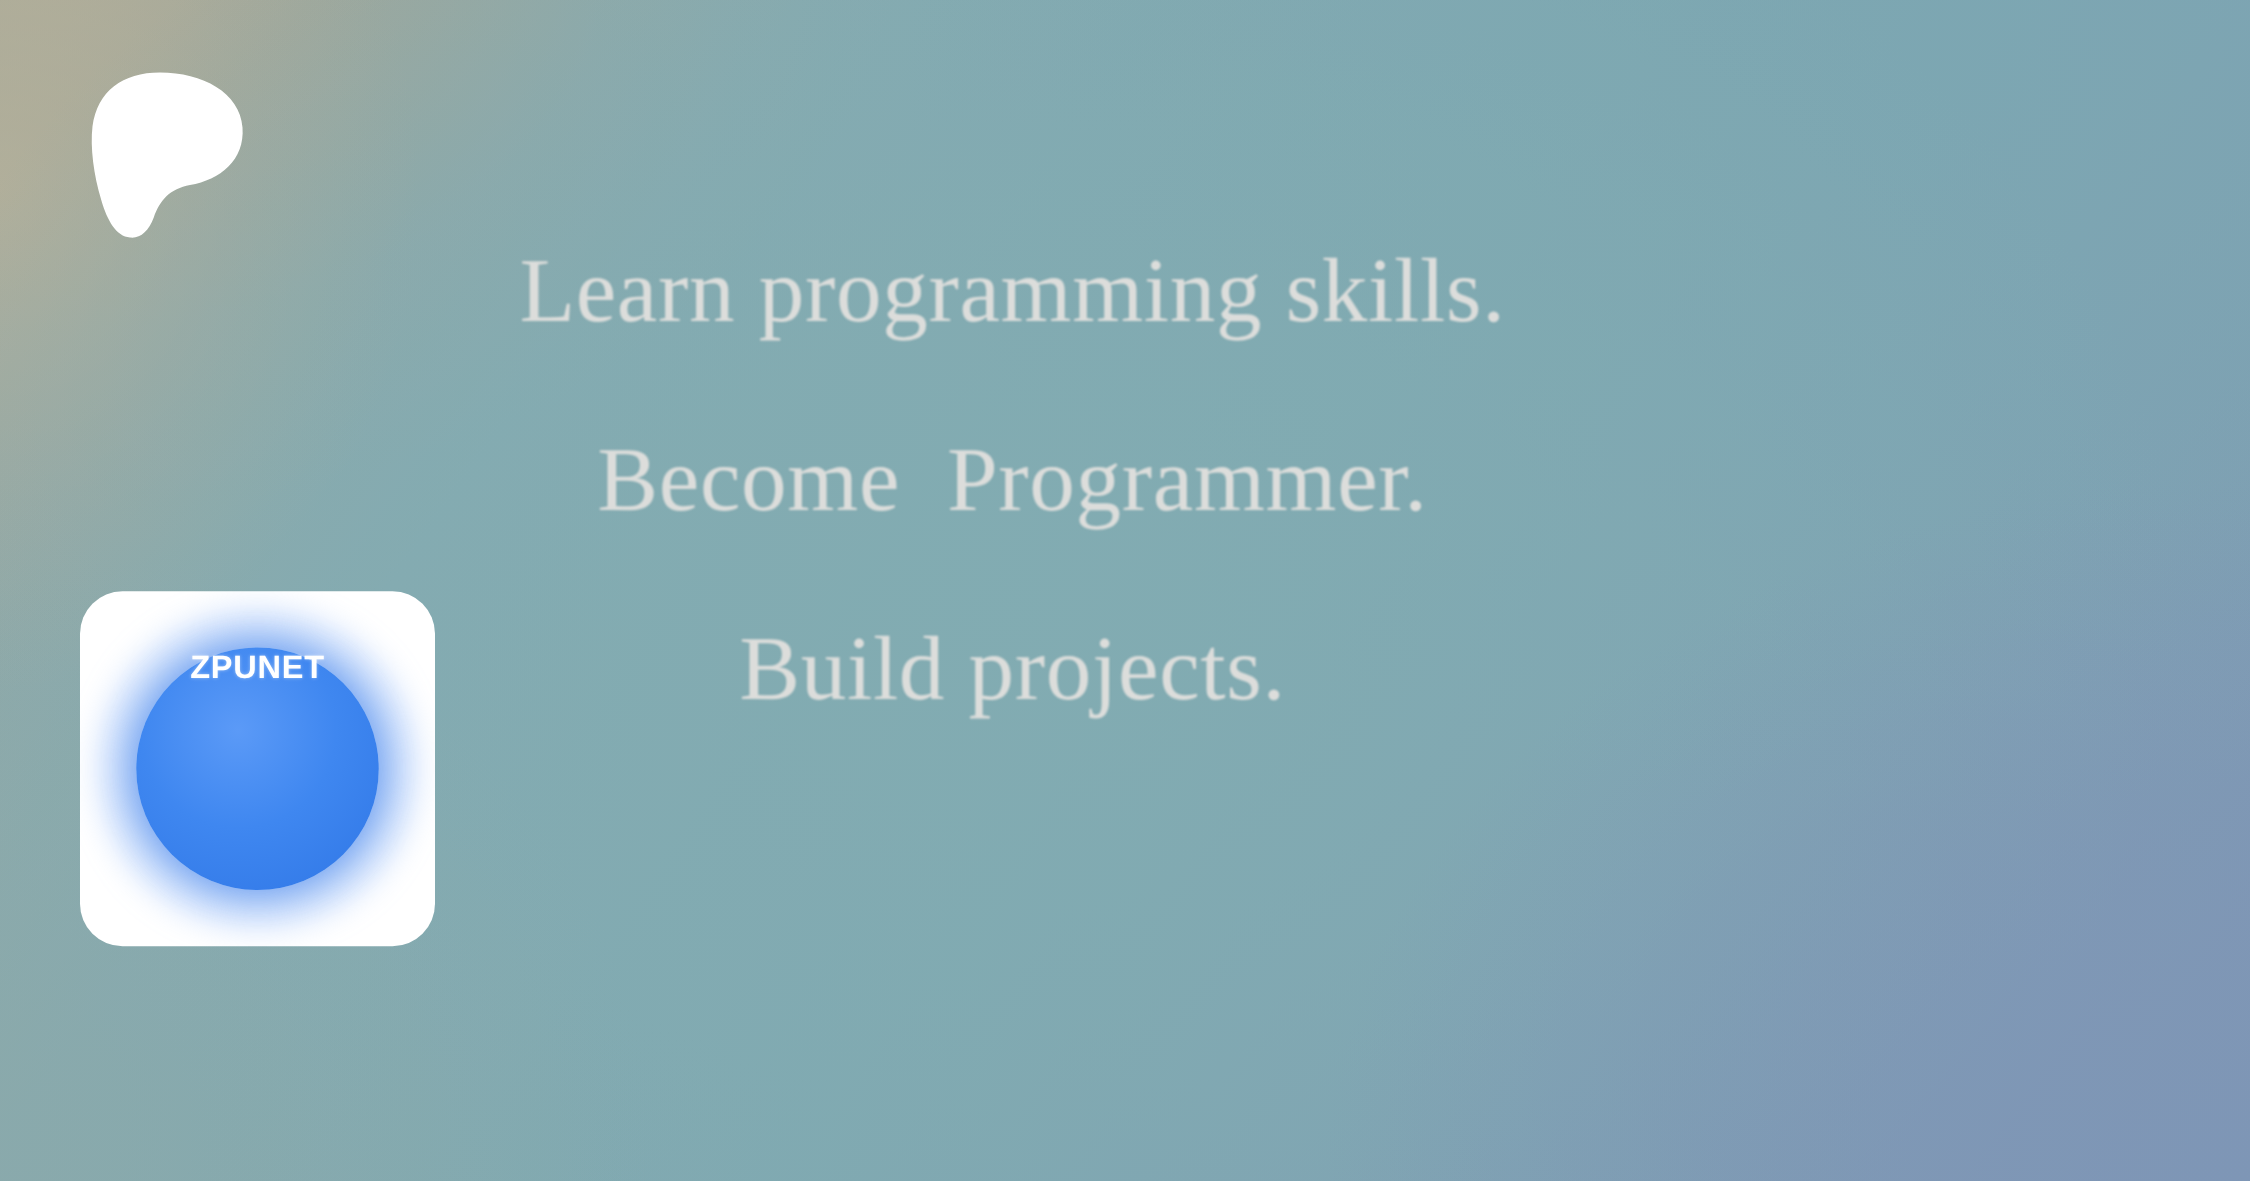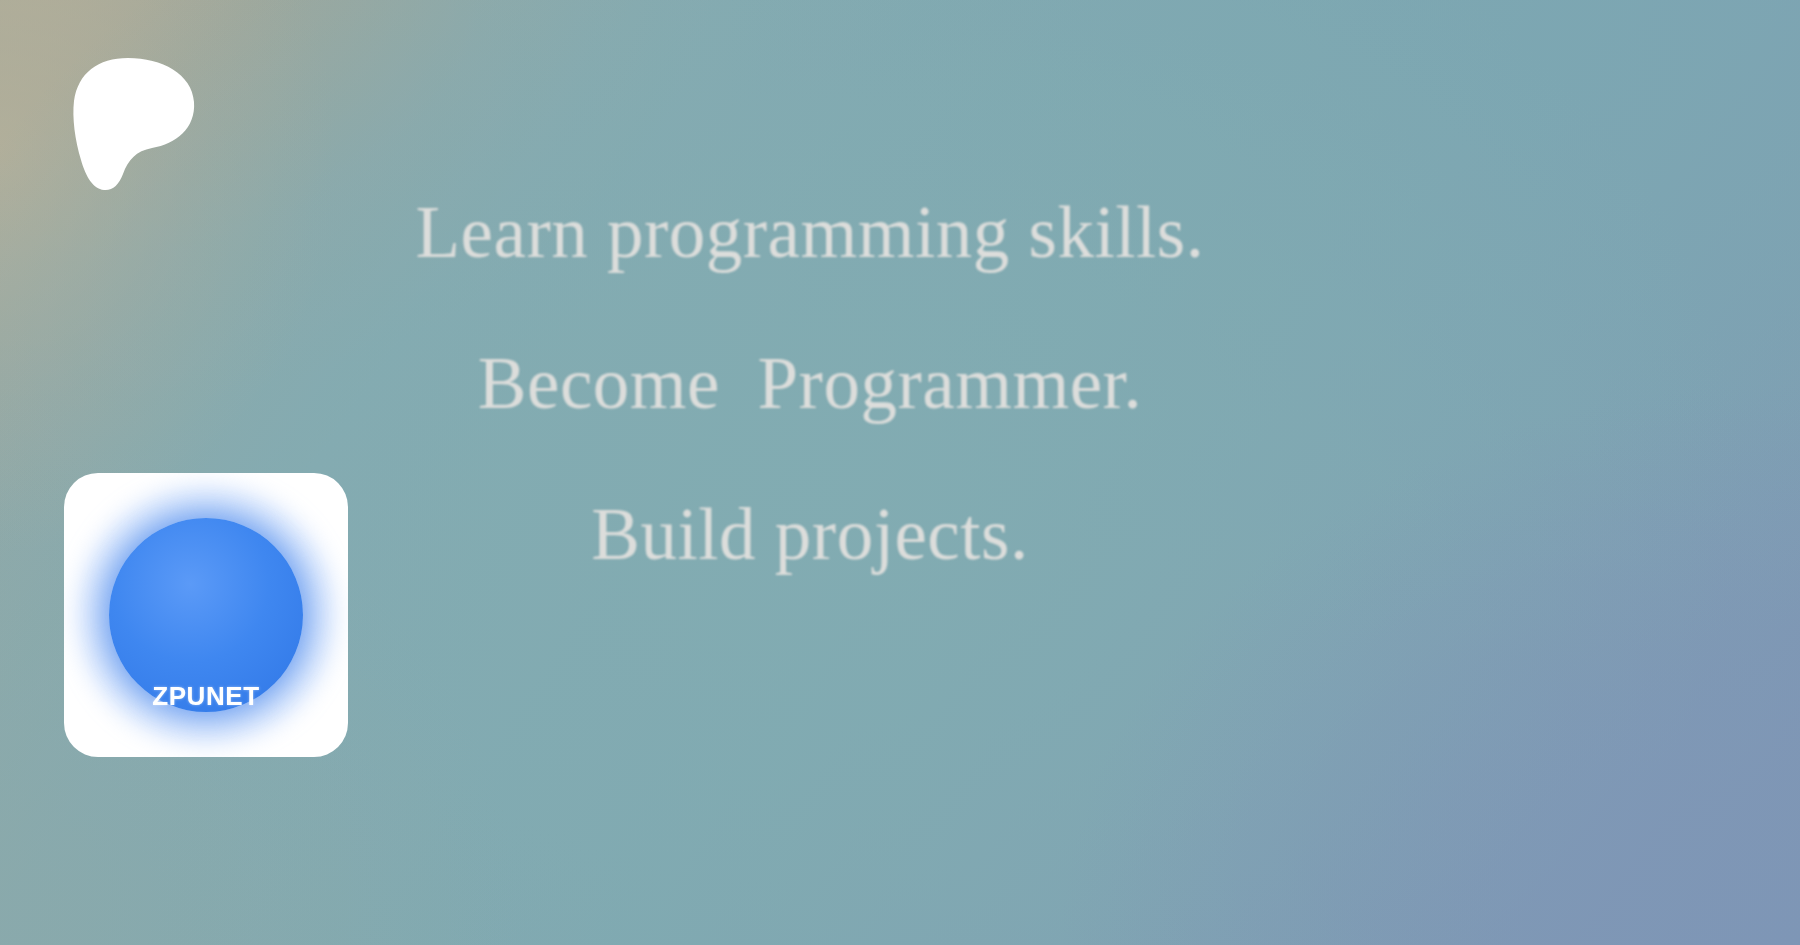--- a/index.html
+++ b/index.html
@@ -141,21 +141,21 @@
     top: 50%;
     transform: translate(-50%, -50%);
     width: 194px;
     height: 194px;
     border-radius: 50%;
     background: radial-gradient(circle at 42% 34%,
                 #5b9af7 0%,
                 #3f87f0 46%,
                 #2f76e6 100%);
     display: flex;
-    align-items: flex-end;
+    align-items: flex-start;
     justify-content: center;
     box-shadow: 0 0 26px 6px rgba(60,125,230,0.45);
   }
   .zpunet-wordmark {
     color: #ffffff;
     font-family: "Liberation Sans", sans-serif;
     font-weight: bold;
     font-size: 26px;
     letter-spacing: 0.6px;
     text-shadow: 0 0 3px rgba(255,255,255,0.45);

